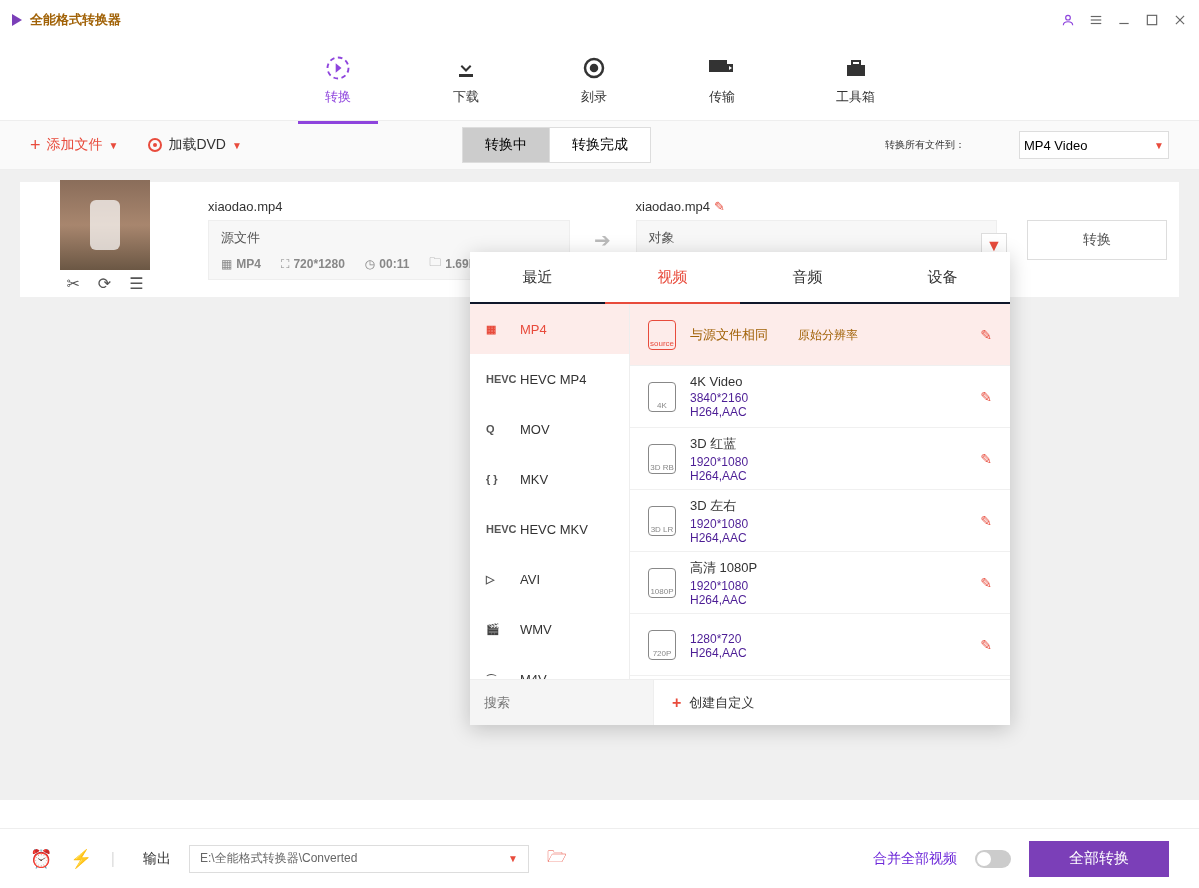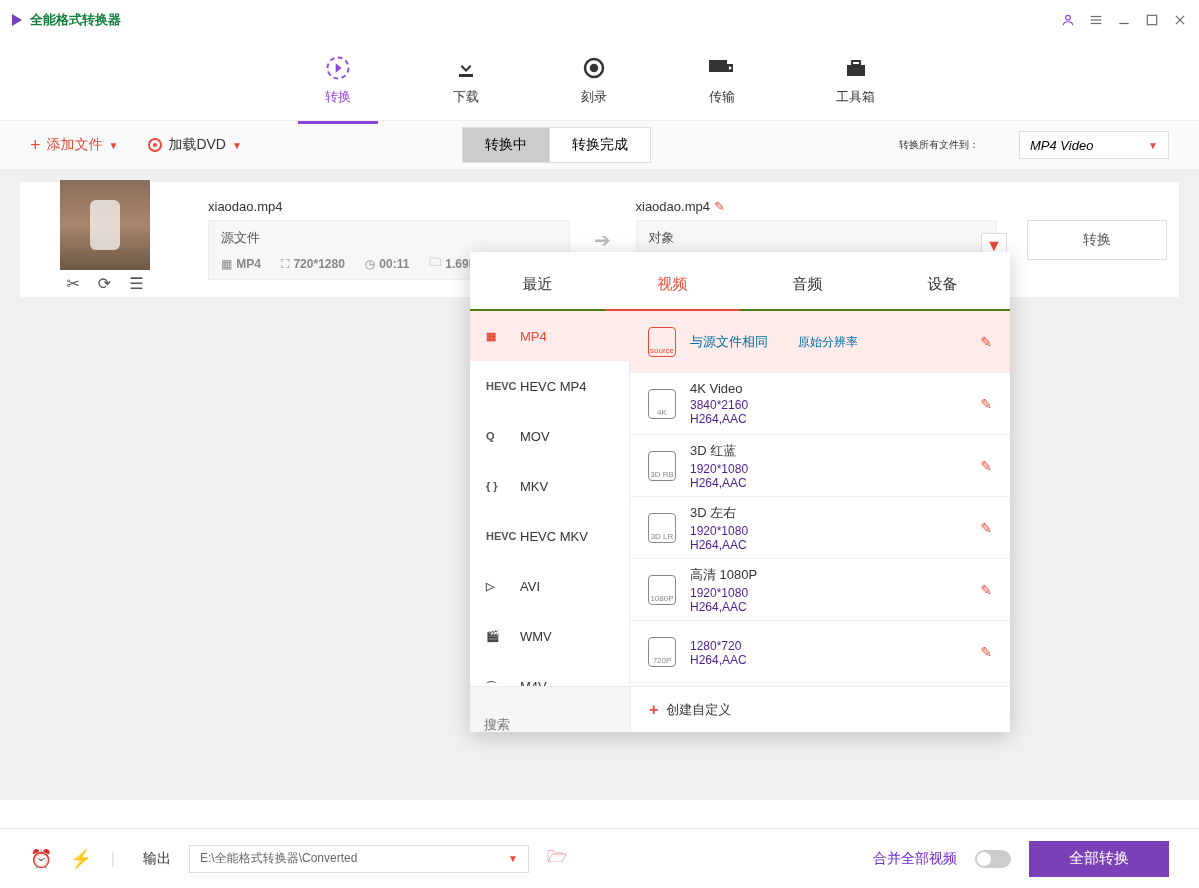--- a/index.html
+++ b/index.html
@@ -1,84 +1,84 @@
 <!DOCTYPE html>
 <html><head>
 <meta charset="utf-8">
 <style>
 * { margin: 0; padding: 0; box-sizing: border-box; font-family: "Microsoft YaHei", sans-serif; }
 body { background: #fff; width: 1199px; height: 888px; overflow: hidden; position: relative; }
 
 .titlebar { height: 40px; display: flex; align-items: center; padding: 0 12px; justify-content: space-between; }
 .titlebar-left { display: flex; align-items: center; gap: 8px; }
 .logo-icon { width: 0; height: 0; border-left: 10px solid #7b3fb8; border-top: 6px solid transparent; border-bottom: 6px solid transparent; }
-.app-title { font-size: 13px; color: #15803d; font-weight: bold; }
+.app-title { font-size: 13px; color: #a16207; font-weight: bold; }
 .titlebar-right { display: flex; gap: 14px; align-items: center; }
 .tb-icon { width: 14px; height: 14px; cursor: pointer; color: #666; display: inline-flex; align-items: center; justify-content: center; }
 
 .main-nav { height: 80px; display: flex; justify-content: center; gap: 60px; align-items: center; position: relative; }
 .nav-item { display: flex; flex-direction: column; align-items: center; gap: 6px; cursor: pointer; color: #333; font-size: 13px; padding: 8px 20px; position: relative; }
 .nav-item.active { color: #8e44dd; }
 .nav-item.active::after { content:""; position:absolute; bottom:-10px; left:-6px; right:-6px; height:3px; background:#8e44dd; }
 .nav-icon { width: 28px; height: 28px; display:flex; align-items:center; justify-content:center; }
 
 .secondary-bar { height: 50px; background: #fafafa; border-top:1px solid #eee; border-bottom:1px solid #eee; display: flex; align-items: center; padding: 0 30px; gap: 30px; }
 .add-file { color: #e84b3c; display:flex; align-items:center; gap:6px; font-size:14px; cursor:pointer; }
 .load-dvd { color: #333; display:flex; align-items:center; gap:6px; font-size:14px; cursor:pointer; }
 .dvd-circle { width:14px;height:14px;border:2px solid #e84b3c;border-radius:50%;position:relative; }
 .dvd-circle::after{content:"";position:absolute;top:3px;left:3px;width:4px;height:4px;border-radius:50%;background:#e84b3c;}
 .seg-tabs { margin-left: 190px; display:flex; }
 .seg-tab { padding: 8px 22px; font-size:14px; cursor:pointer; background:#fff; border:1px solid #ddd; }
 .seg-tab.active { background:#ccc; }
 .seg-tab:first-child{border-right:none;}
 .spacer{flex:1;}
 .all-to { font-size:10px; color:#333; }
-.format-select { margin-left:10px; width:150px; height:28px; border:1px solid #ddd; display:flex; align-items:center; padding:0 10px; font-size:13px; justify-content:space-between; cursor:pointer; background:#fff;font-style:italic; }
+.format-select { margin-left:24px; width:150px; height:28px; border:1px solid #ddd; display:flex; align-items:center; padding:0 4px; font-size:13px; justify-content:space-between; cursor:pointer; background:#fff; }
 
 .content-area { background:#f0f0f0; height: 630px; padding:12px 20px; position:relative; }
 .file-row { background:#fff; height:115px; display:flex; align-items:center; padding:0; position:relative; }
 .thumb-block { width:170px; display:flex; flex-direction:column; align-items:center; }
 .thumb { width:90px; height:90px; background:linear-gradient(180deg,#8a6d5a 0%, #a8866e 50%, #6b5744 100%); margin-top:-6px; position:relative; overflow:hidden;}
 .thumb::after{content:"";position:absolute;left:30px;top:20px;width:30px;height:50px;background:rgba(255,255,255,.7);border-radius:6px;}
 .edit-icons { display:flex; gap:18px; margin-top:4px; color:#555; }
 .src-col { flex:1; padding:10px 18px; }
 .fname { font-size:13px; color:#333; margin-bottom:6px; }
 .panel { background:#f7f7f7; border:1px solid #eee; padding:8px 12px; height:60px; }
 .panel-title { font-size:13px; color:#555; margin-bottom:6px; }
 .meta { display:flex; gap:20px; font-size:12px; color:#888; align-items:center;}
 .meta span{display:flex;align-items:center;gap:4px;}
 .arrow { width:30px; color:#bbb; font-size:20px; text-align:center;}
 .tgt-col { flex:1; padding:10px 18px; position:relative;}
 .fname-edit { color:#e84b3c; margin-left:4px;}
 .caret-btn { position:absolute; right:8px; top:44px; width:26px; height:26px; border:1px solid #ddd; background:#fff; display:flex; align-items:center; justify-content:center; color:#e84b3c; cursor:pointer;}
 .convert-btn { width:140px; height:40px; background:#fff; border:1px solid #ddd; margin:0 12px; font-size:14px; color:#555; cursor:pointer;}
 
 .popup { position:absolute; left:470px; top:82px; width:540px; background:#fff; box-shadow:0 4px 20px rgba(0,0,0,.2); z-index:100;}
-.popup-tabs { display:flex; height:52px; border-bottom:2px solid #4d7c0f;margin-top:7px;}
+.popup-tabs { display:flex; height:52px; border-bottom:2px solid #0f172a;}
 .popup-tab { flex:1; display:flex; align-items:center; justify-content:center; font-size:15px; cursor:pointer; color:#333; position:relative;}
 .popup-tab.active { color:#e84b3c; }
 .popup-tab.active::after{content:"";position:absolute;bottom:-2px;left:0;right:0;height:2px;background:#e84b3c;}
 .popup-body { display:flex; height:375px; }
 .fmt-list { width:160px; border-right:1px solid #eee; overflow-y:auto;}
 .fmt-item { height:50px; display:flex; align-items:center; gap:12px; padding:0 16px; font-size:13px; cursor:pointer; color:#333;}
 .fmt-item.active { background:#fdecea; color:#e84b3c; }
 .fmt-item.active .fmt-icn { color:#e84b3c; }
 .fmt-icn { width:22px; height:18px; color:#555; font-size:11px; font-weight:bold; display:flex;align-items:center;}
 .preset-list { flex:1; overflow-y:auto;}
 .preset { height:62px; display:flex; align-items:center; padding:0 18px; gap:14px; border-bottom:1px solid #f0f0f0; cursor:pointer;}
 .preset.active { background:#fdecea;}
-.preset.active .p-name,.preset.active .p-sub{color:#0369a1;}
+.preset.active .p-name,.preset.active .p-sub{color:#a16207;}
 .p-icon { width:28px; height:30px; border:1.5px solid #888; border-radius:4px; position:relative; font-size:8px; display:flex; align-items:flex-end; justify-content:center; padding-bottom:1px; color:#888;}
 .preset.active .p-icon{border-color:#e84b3c;color:#e84b3c;}
 .p-txt { flex:1;}
 .p-name { font-size:13px; color:#333;}
 .p-sub { font-size:12px; color:#4c1d95; margin-top:2px;}
 .p-edit { color:#e84b3c; cursor:pointer; font-size:14px;}
 .popup-foot { height:46px; display:flex; border-top:1px solid #eee;}
-.search-box { width:161px; border-right:1px solid #eee; display:flex; align-items:flex-end; padding:0 14px; background:#f5f5f5;}
+.search-box { width:184px; border-right:1px solid #eee; display:flex; align-items:center; padding:0 14px; background:#f5f5f5;}
 .search-box input { border:none; background:transparent; outline:none; width:100%; font-size:13px; color:#888;}
 .custom-btn { flex:1; display:flex; align-items:center; padding:0 18px; gap:8px; color:#333; font-size:13px; cursor:pointer;}
 .plus-red { color:#e84b3c; font-size:16px; font-weight:bold;}
 
 .footer { position:absolute; bottom:0; left:0; right:0; height:60px; display:flex; align-items:center; padding:0 30px; gap:18px; border-top:1px solid #eee; background:#fff;}
 .f-icon { color:#555; cursor:pointer; font-size:18px;}
 .out-label{font-size:14px;color:#333;margin-left:10px;}
 .out-path { flex:0 0 340px; height:28px; border:1px solid #ddd; display:flex; align-items:center; padding:0 10px; font-size:12px; color:#666; justify-content:space-between;}
 .folder-i{color:#e84b3c;cursor:pointer;}
 .merge-txt{font-size:14px;color:#6d28d9;}

